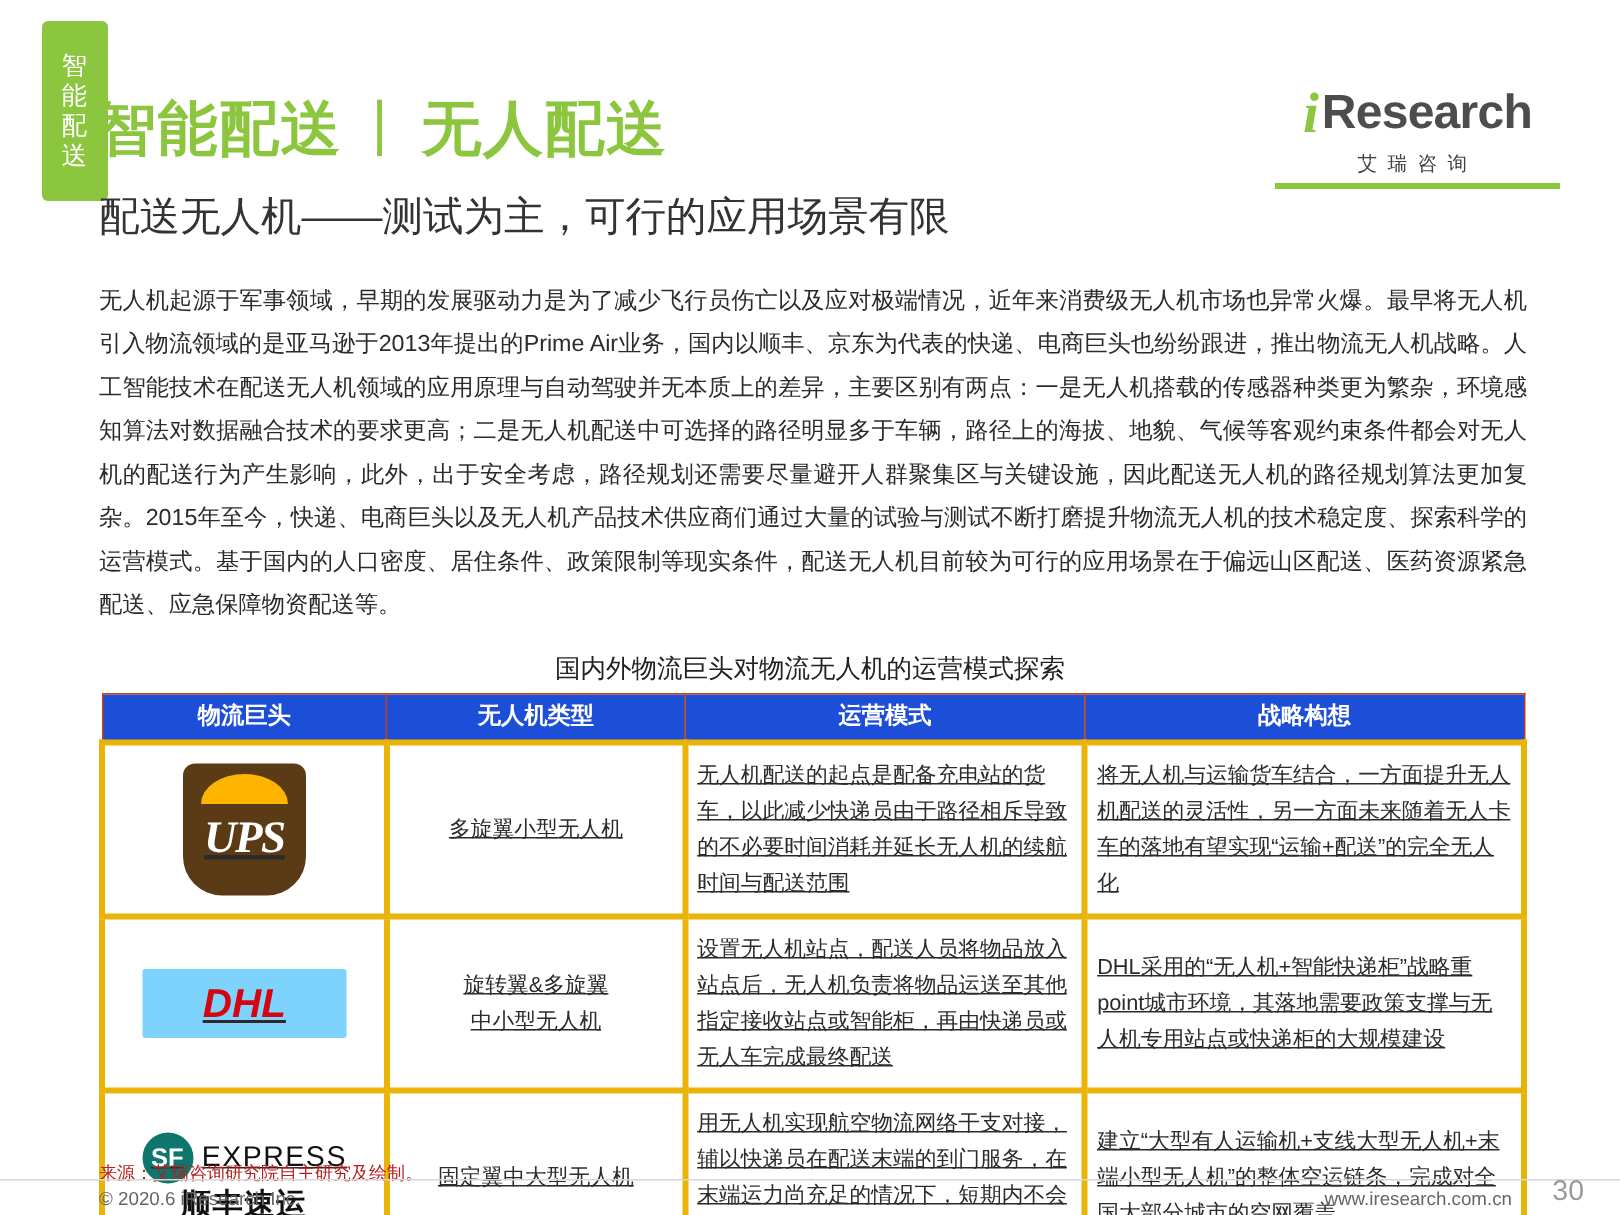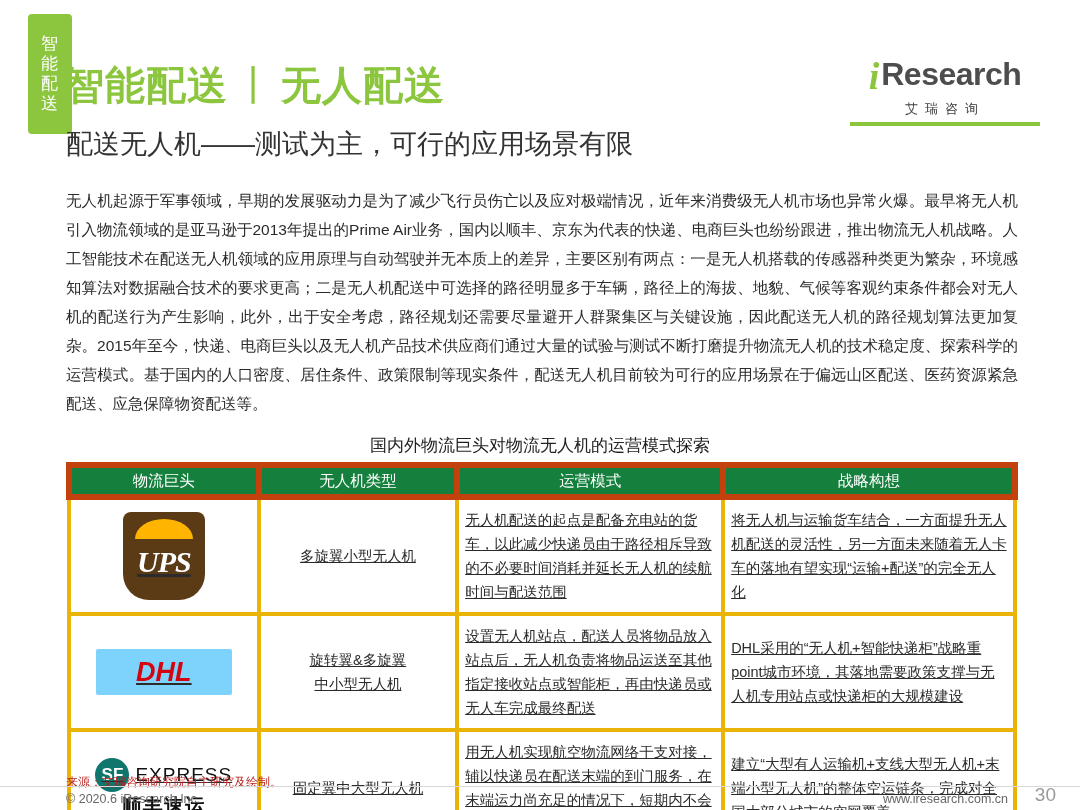--- a/index.html
+++ b/index.html
@@ -77,22 +77,22 @@
   }
 
   
   table.data {
     position: absolute; left: 66px; top: 462px;
     width: 952px;
     border-collapse: collapse;
     font-size: 14.5px;
   }
   table.data th {
-    background: #15803d; color: #fff; font-size: 15.5px; font-weight: normal;
-    height: 32px; border: 6px solid #c2410c;
+    background: #1d4ed8; color: #fff; font-size: 15.5px; font-weight: bold;
+    height: 32px; border: 1px solid #c2410c;
   }
   table.data td {
     border: 4px solid #eab308;
     vertical-align: middle;
     padding: 8px 6px;
     line-height: 24px;
     color: #2b2b2b;
     text-decoration: underline;
   }
   td.c-logo { width: 190px; text-align: center; }

